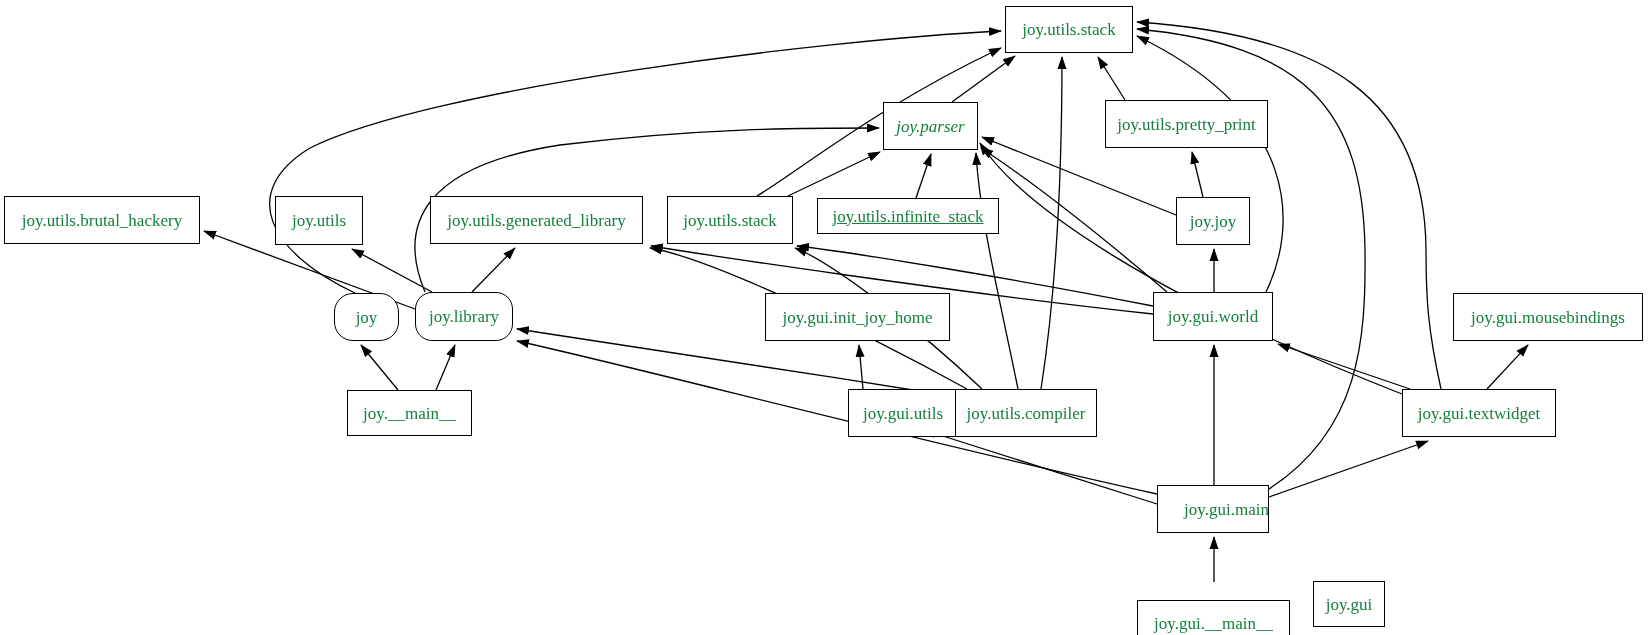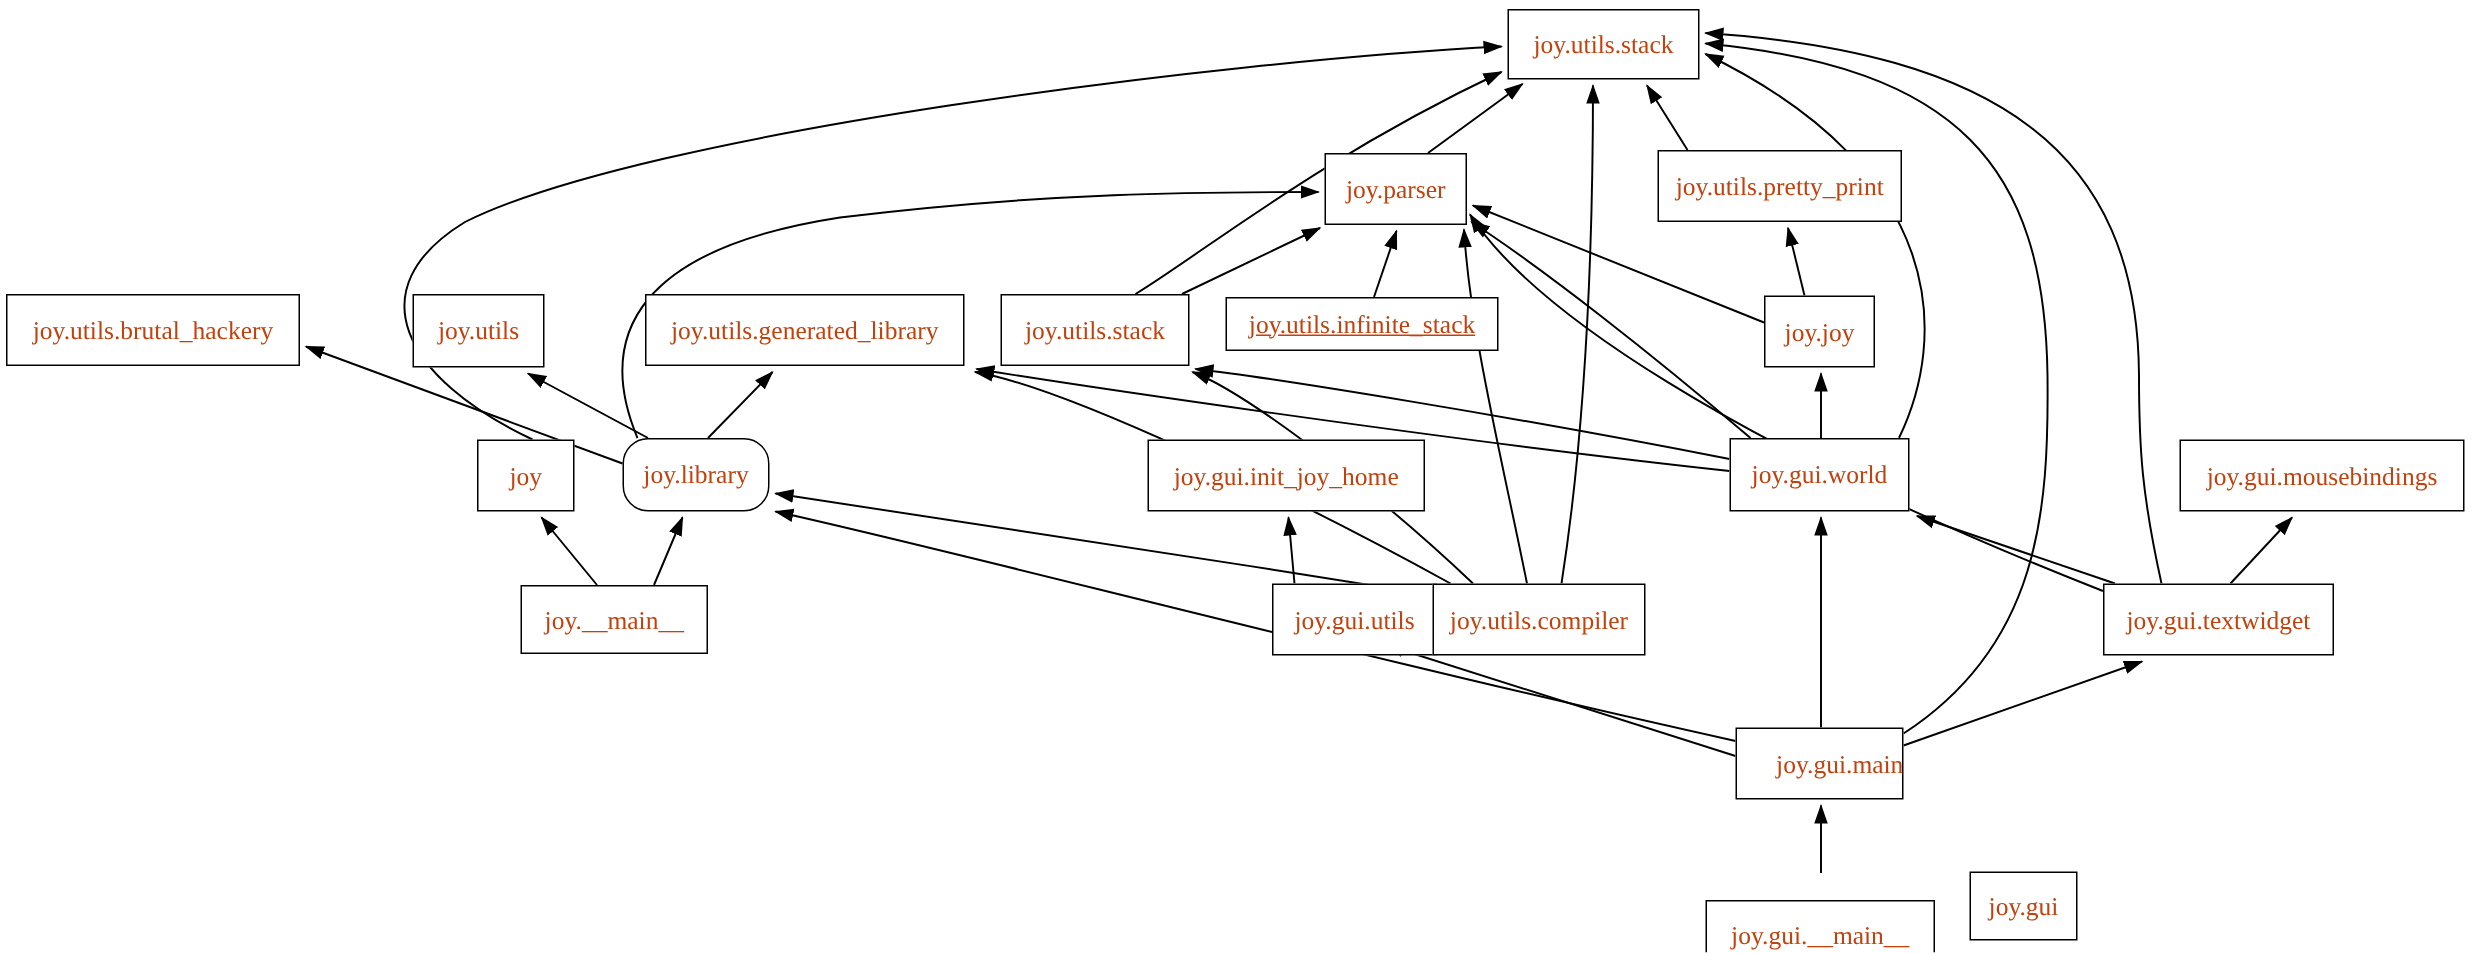--- a/index.html
+++ b/index.html
@@ -26,21 +26,21 @@
   .node {
     position: absolute;
     box-sizing: border-box;
     background: #ffffff;
     border: 1.4px solid #000000;
     display: flex;
     align-items: center;
     justify-content: center;
     font-size: 17px;
     line-height: 1;
-    color: #c2410c;
+    color: #15803d;
     white-space: nowrap;
     z-index: 2;
   }
   .edge-path {
     fill: none;
     stroke: #000000;
     stroke-width: 1.3px;
   }
 </style>
 </head>
@@ -86,29 +86,29 @@
         <path class="edge-path" d="M 863,389 L 859,345" stroke="#000000" marker-end="url(#arrowhead)"></path>
         <path class="edge-path" d="M 1487,389 L 1528,345" stroke="#000000" marker-end="url(#arrowhead)"></path>
         <path class="edge-path" d="M 1410,389 L 1278,344" stroke="#000000" marker-end="url(#arrowhead)"></path>
         <path class="edge-path" d="M 1402,394 C 1150,295 1020,205 980,143" stroke="#000000" marker-end="url(#arrowhead)"></path>
         <path class="edge-path" d="M 1441,389 C 1428,330 1426,300 1426,250 C 1425,100 1330,35 1137,22" stroke="#000000" marker-end="url(#arrowhead)"></path>
         <path class="edge-path" d="M 1214,582 L 1214,537" stroke="#000000" marker-end="url(#arrowhead)"></path>
       </g>
   </svg>
   <div id="nodes">
       <div class="node" style="left: 1005px; top: 6px; width: 128px; height: 47px; background: rgb(255, 255, 255); border-color: rgb(0, 0, 0);">joy.utils.stack</div>
-      <div class="node" style="left: 883px; top: 102px; width: 95px; height: 48px; background: rgb(255, 255, 255); border-color: rgb(0, 0, 0);">joy.parser</div>
+      <div class="node" style="left: 883px; top: 102px; width: 95px; height: 48px; background: rgb(255, 255, 255); border-color: rgb(0, 0, 0); font-style: italic;">joy.parser</div>
       <div class="node" style="left: 1105px; top: 100px; width: 163px; height: 48px; background: rgb(255, 255, 255); border-color: rgb(0, 0, 0);">joy.utils.pretty_print</div>
       <div class="node" style="left: 4px; top: 196px; width: 196px; height: 48px; background: rgb(255, 255, 255); border-color: rgb(0, 0, 0);">joy.utils.brutal_hackery</div>
       <div class="node" style="left: 275px; top: 196px; width: 88px; height: 49px; background: rgb(255, 255, 255); border-color: rgb(0, 0, 0);">joy.utils</div>
       <div class="node" style="left: 430px; top: 196px; width: 213px; height: 48px; background: rgb(255, 255, 255); border-color: rgb(0, 0, 0);">joy.utils.generated_library</div>
       <div class="node" style="left: 667px; top: 196px; width: 126px; height: 48px; background: rgb(255, 255, 255); border-color: rgb(0, 0, 0);">joy.utils.stack</div>
       <div class="node" style="left: 817px; top: 198px; width: 182px; height: 36px; background: rgb(255, 255, 255); border-color: rgb(0, 0, 0); text-decoration: underline;">joy.utils.infinite_stack</div>
       <div class="node" style="left: 1176px; top: 197px; width: 74px; height: 48px; background: rgb(255, 255, 255); border-color: rgb(0, 0, 0);">joy.joy</div>
-      <div class="node" style="left: 318px; top: 293px; width: 65px; height: 48px; background: rgb(255, 255, 255); border-color: rgb(0, 0, 0);">joy</div>
+      <div class="node" style="left: 334px; top: 293px; width: 65px; height: 48px; background: rgb(255, 255, 255); border-color: rgb(0, 0, 0); border-radius: 19px;">joy</div>
       <div class="node" style="left: 415px; top: 292px; width: 98px; height: 49px; background: rgb(255, 255, 255); border-color: rgb(0, 0, 0); border-radius: 17px;">joy.library</div>
       <div class="node" style="left: 765px; top: 293px; width: 185px; height: 48px; background: rgb(255, 255, 255); border-color: rgb(0, 0, 0);">joy.gui.init_joy_home</div>
       <div class="node" style="left: 1153px; top: 292px; width: 120px; height: 49px; background: rgb(255, 255, 255); border-color: rgb(0, 0, 0);">joy.gui.world</div>
       <div class="node" style="left: 1453px; top: 293px; width: 190px; height: 48px; background: rgb(255, 255, 255); border-color: rgb(0, 0, 0);">joy.gui.mousebindings</div>
       <div class="node" style="left: 347px; top: 390px; width: 125px; height: 46px; background: rgb(255, 255, 255); border-color: rgb(0, 0, 0);">joy.__main__</div>
       <div class="node" style="left: 810px; top: 389px; width: 110px; height: 48px; background: rgb(255, 255, 255); border-color: rgb(0, 0, 0); margin-left: 38px;">joy.gui.utils</div>
       <div class="node" style="left: 955px; top: 389px; width: 142px; height: 48px; background: rgb(255, 255, 255); border-color: rgb(0, 0, 0);">joy.utils.compiler</div>
       <div class="node" style="left: 1402px; top: 389px; width: 154px; height: 48px; background: rgb(255, 255, 255); border-color: rgb(0, 0, 0);">joy.gui.textwidget</div>
       <div class="node" style="left: 1157px; top: 485px; width: 112px; height: 48px; background: rgb(255, 255, 255); border-color: rgb(0, 0, 0); padding-left: 27px;">joy.gui.main</div>
       <div class="node" style="left: 1137px; top: 600px; width: 153px; height: 46px; background: rgb(255, 255, 255); border-color: rgb(0, 0, 0);">joy.gui.__main__</div>

